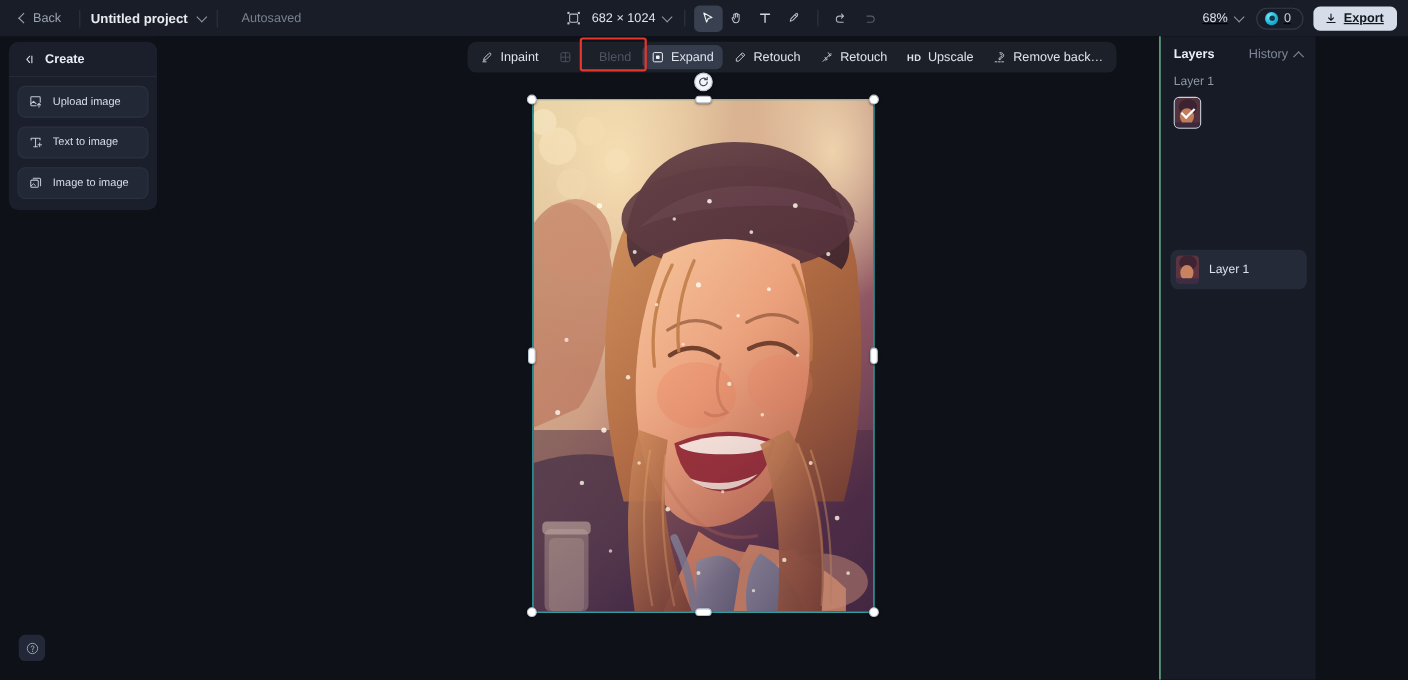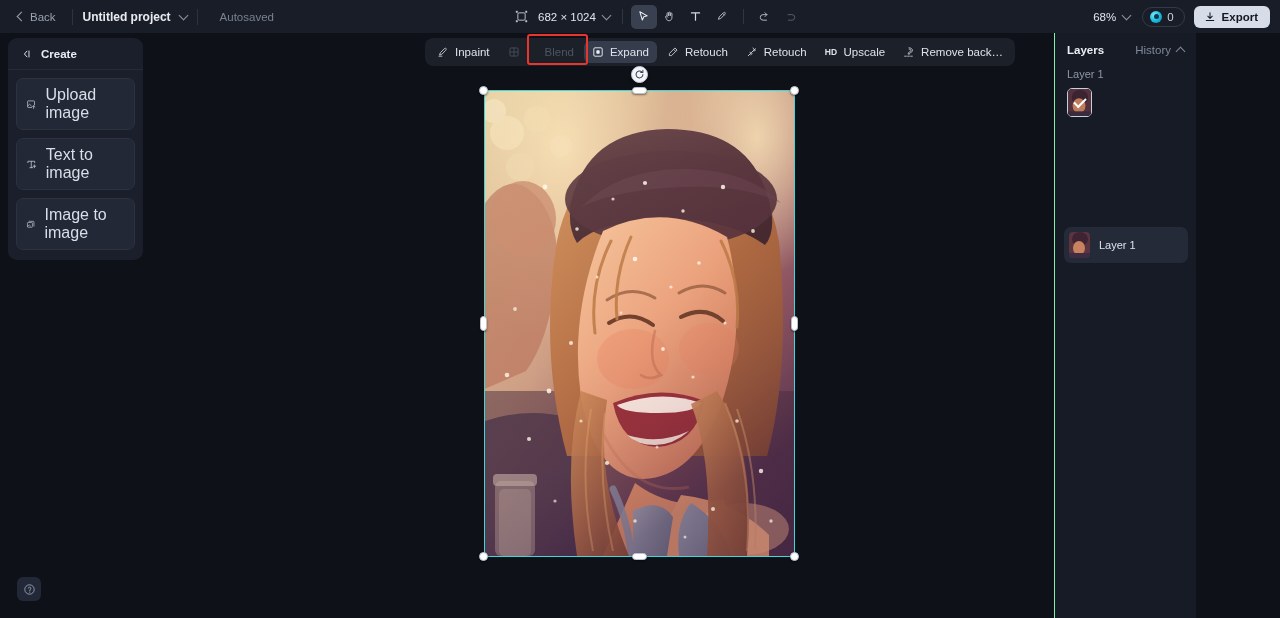--- a/index.html
+++ b/index.html
@@ -45,21 +45,21 @@
   }
   .icon-btn.active { background: #39404f; }
   .canvas-size {
     color: #dfe4ec; font-size: 11.5px; cursor: pointer; display: flex; align-items: center;
     padding: 3px 4px; border-radius: 4px;
   }
   .vsep { width: 1px; height: 15px; background: #2f3544; margin: 0 8px; }
 
   .hdr-right {
     position: absolute; right: 10px; top: 0; height: 33px;
-    display: flex; align-items: center; gap: 9px;
+    display: flex; align-items: center; gap: 9px; text-decoration: underline;
   }
   .zoom-level { color: #dfe4ec; font-size: 11.5px; display: flex; align-items: center; cursor: pointer; padding: 3px 3px; }
   .credits {
     display: flex; align-items: center; gap: 5px;
     border: 1px solid #333a49; border-radius: 13px; padding: 3px 10px 3px 7px;
     cursor: pointer;
   }
   .credit-dot {
     width: 12px; height: 12px; border-radius: 50%;
     background: radial-gradient(circle at 35% 33%, #7de8ff 0%, #1fbfe0 48%, #0a7fa3 100%);
@@ -82,21 +82,21 @@
     display: flex; gap: 8px;
     padding: 10px 12px 9px 12px; border-bottom: 1px solid #242a38;
   }
   .create-title { color: #e9edf4; font-size: 11.5px; font-weight: bold; }
   .create-body { padding: 8px 8px 10px 8px; display: flex; flex-direction: column; gap: 8px; }
   .create-item {
     display: flex; align-items: center; gap: 9px;
     background: #222836; border: 1px solid #2b3240; border-radius: 7px;
     padding: 7px 9px; cursor: pointer;
   }
-  .create-item-label { color: #d9dfe9; font-size: 16px; }
+  .create-item-label { color: #d9dfe9; font-size: 10px; }
 
   
   .canvas-area {
     position: absolute; left: 143px; top: 33px; width: 995px; height: 585px;
     background: #0e1117;
   }
 
   .edit-toolbar {
     position: absolute; left: 425px; top: 38px;
     display: flex; align-items: center; gap: 2px;

